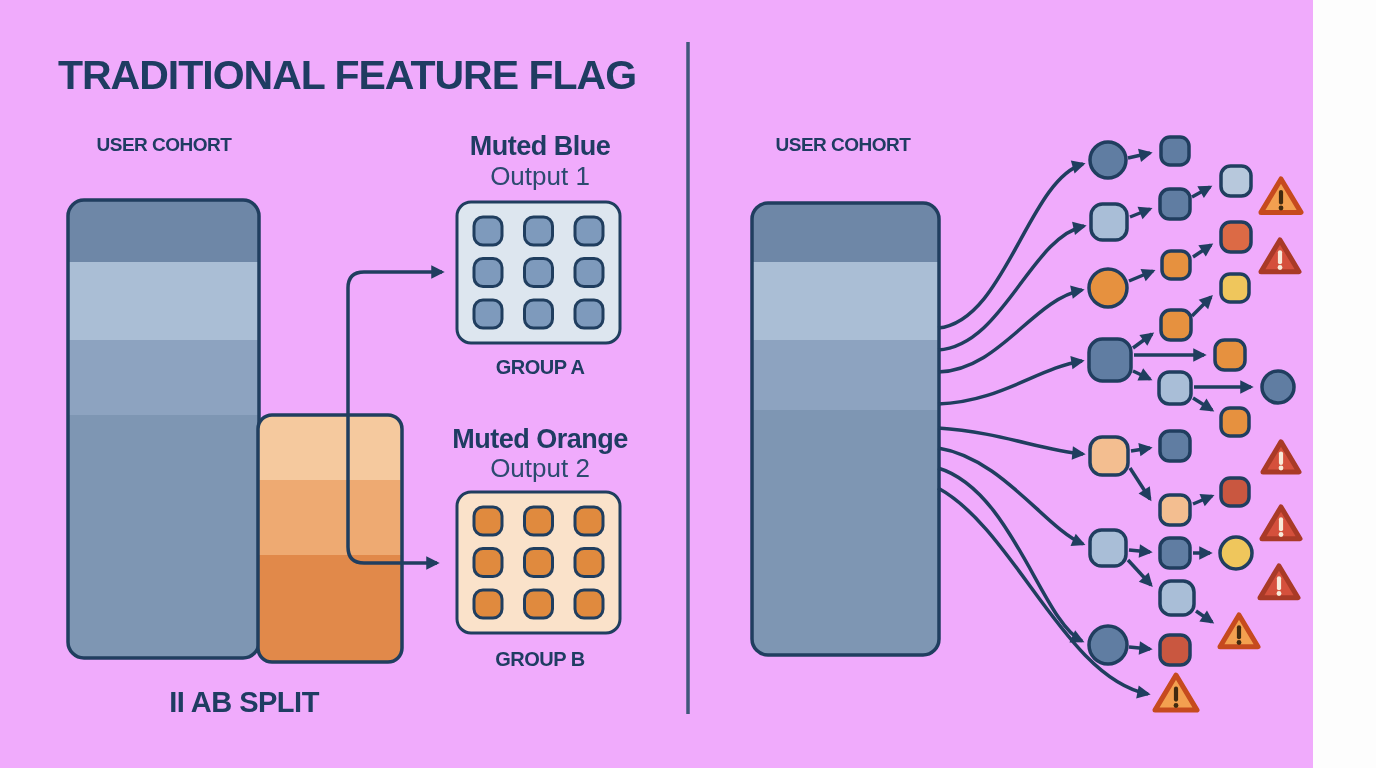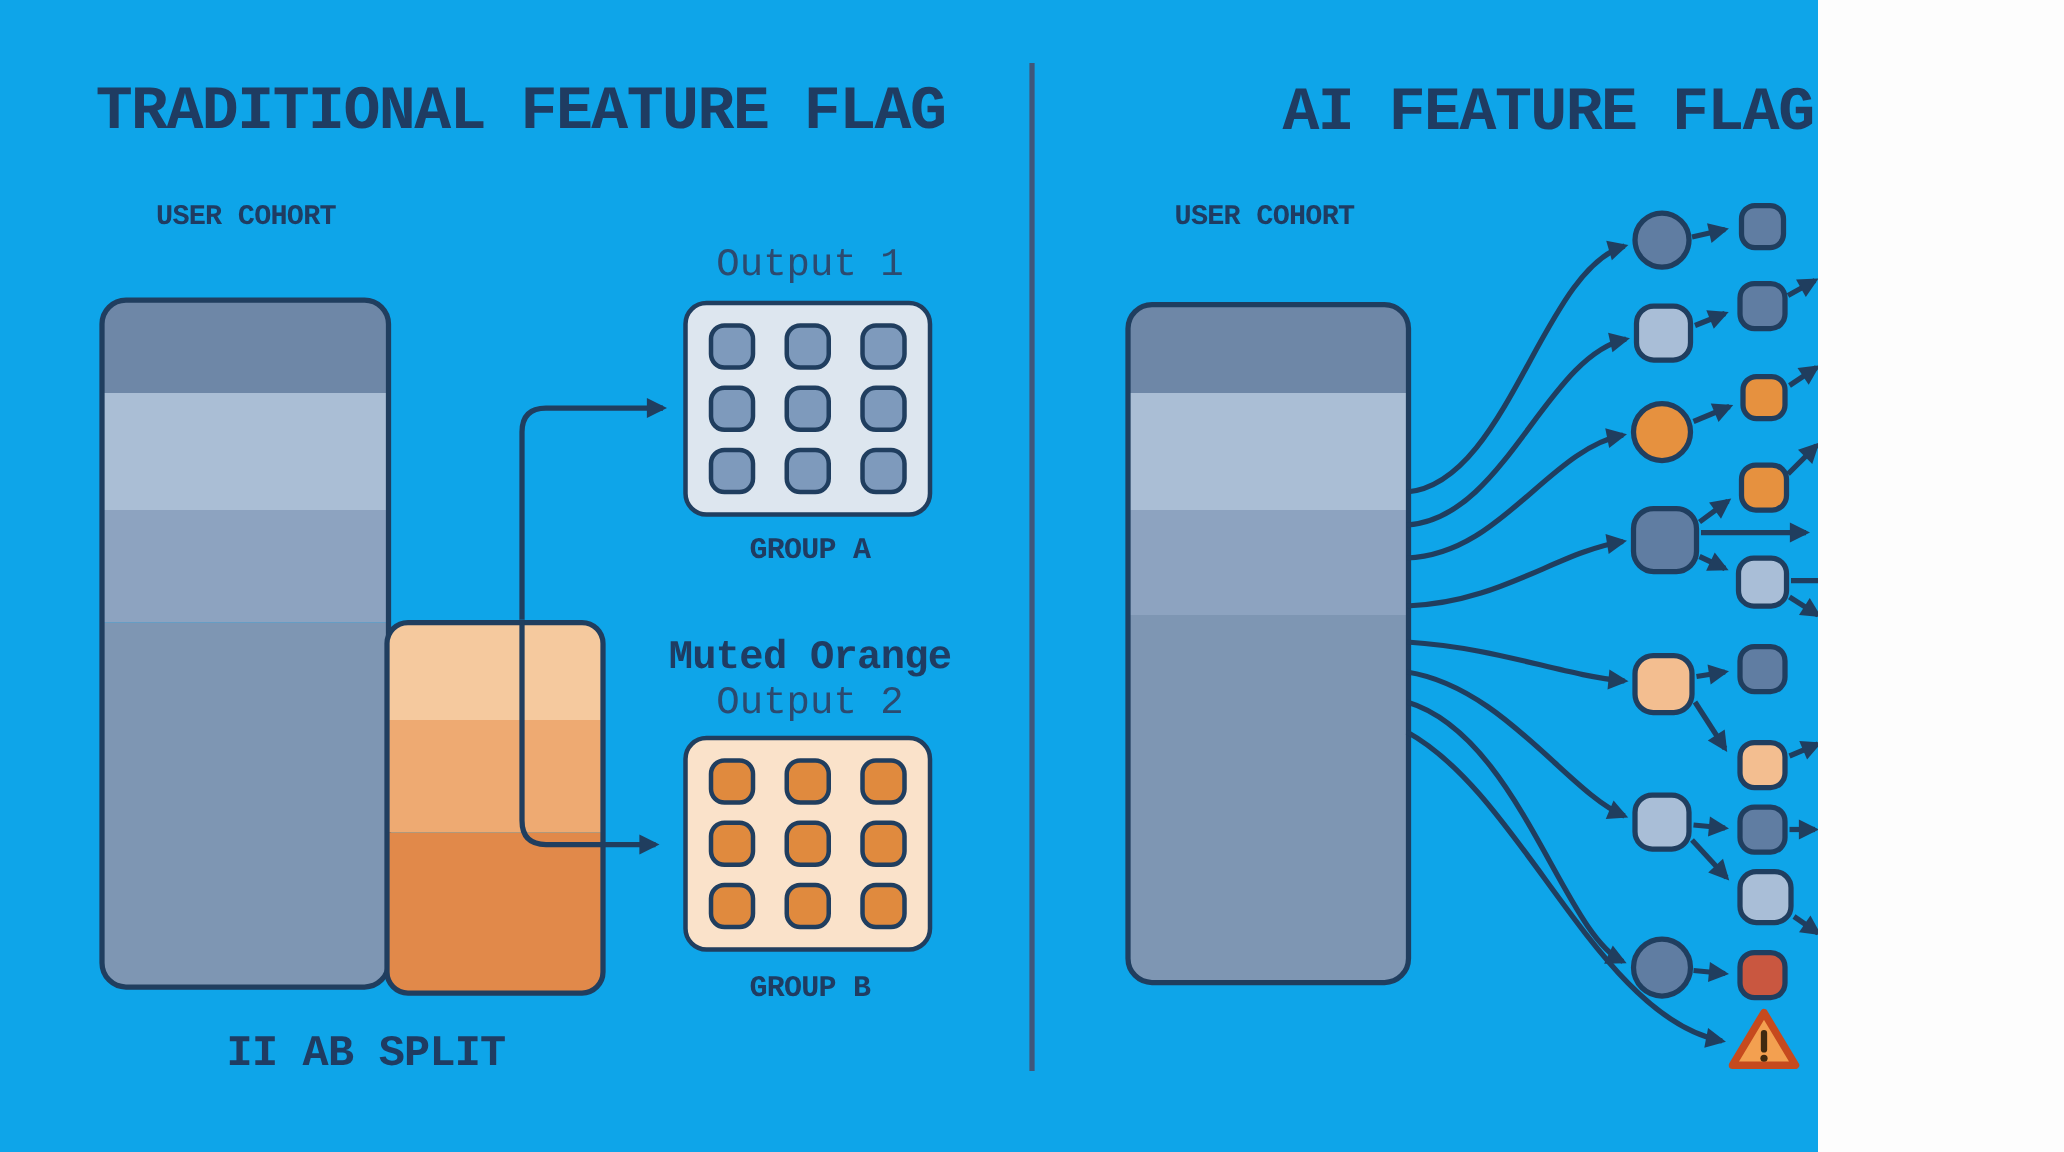--- a/index.html
+++ b/index.html
@@ -1,17 +1,17 @@
 <!DOCTYPE html>
 <html><head>
 <meta charset="utf-8">
 <style>
   html,body{margin:0;padding:0;background:#fdfdfd;}
-  #canvas{position:relative;width:1212px;height:768px;background:#0ea5e9;overflow:hidden;
-          font-family:Liberation Mono, monospace;}
+  #canvas{position:relative;width:1313px;height:768px;background:#f0abfc;overflow:hidden;
+          font-family:Liberation Sans, sans-serif;}
   #diagram-svg{position:absolute;left:0;top:0;}
   .lbl{position:absolute;text-align:center;color:#1f3c62;white-space:normal;}
   .ttl{font-size:41px;font-weight:bold;letter-spacing:-1px;}
   .cohort-lbl{font-size:19px;font-weight:bold;line-height:31px;letter-spacing:-0.5px;}
   .node-ttl{font-size:27px;font-weight:bold;letter-spacing:-0.5px;}
   .node-sub{font-size:26px;font-weight:normal;color:#2c4a6f;}
   .grp{font-size:20px;font-weight:bold;letter-spacing:-0.5px;}
   .split{font-size:29px;font-weight:bold;letter-spacing:-0.5px;}
   .t-left-title{left:47px;top:52px;width:600px;}
   .t-right-title{left:782px;top:53px;width:500px;}
@@ -170,25 +170,25 @@
       </g>
       <g>
         <path d="M1176 675.05 L1197 710.12 L1155 710.12 Z" fill="#f3a050" stroke="#c64a1e" stroke-width="5" stroke-linejoin="round"></path>
         <line x1="1176" y1="688.7" x2="1176" y2="699.62" stroke="#402a10" stroke-width="4.2" stroke-linecap="round"></line>
         <circle cx="1176" cy="705.5" r="2.4" fill="#402a10"></circle>
       </g>
       <line x1="688" y1="42" x2="688" y2="714" stroke="#40577a" stroke-width="3.5"></line>
     </svg>
 
   <div class="lbl ttl t-left-title">TRADITIONAL FEATURE FLAG</div>
-  <div class="lbl ttl t-right-title">AI FEATURE FLAG</div>
 
   <div class="lbl cohort-lbl t-cohort-left">USER COHORT</div>
   <div class="lbl cohort-lbl t-cohort-right">USER COHORT</div>
 
+  <div class="lbl node-ttl t-o1-title">Muted Blue</div>
   <div class="lbl node-sub t-o1-sub">Output 1</div>
   <div class="lbl grp t-o1-grp">GROUP A</div>
 
   <div class="lbl node-ttl t-o2-title">Muted Orange</div>
   <div class="lbl node-sub t-o2-sub">Output 2</div>
   <div class="lbl grp t-o2-grp">GROUP B</div>
 
   <div class="lbl split t-split">II AB SPLIT</div>
 </div>
 

